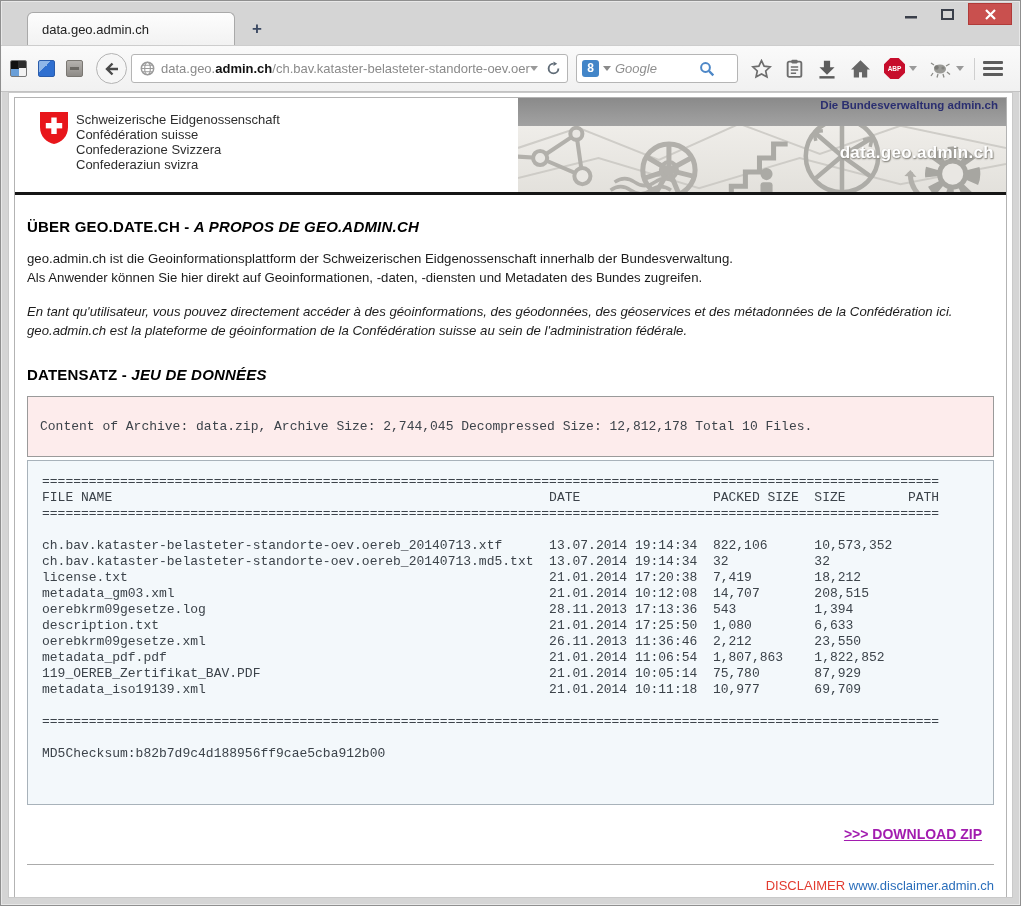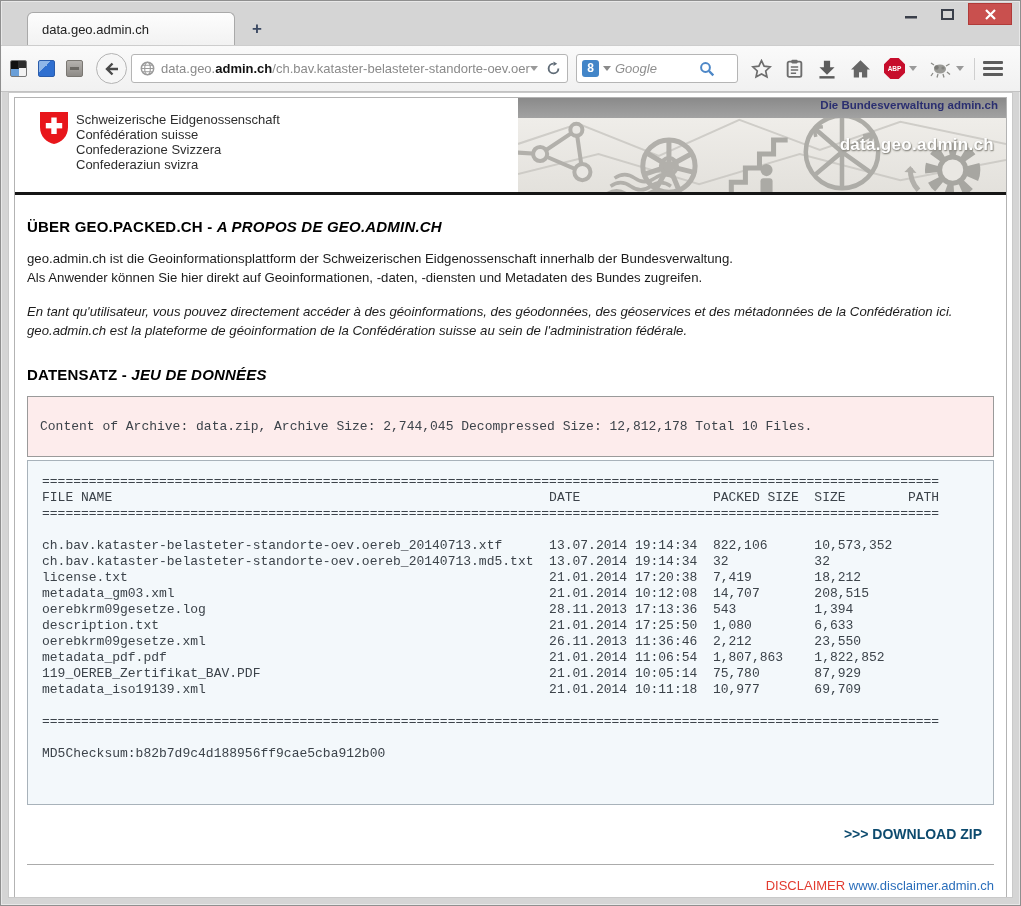--- a/index.html
+++ b/index.html
@@ -62,40 +62,40 @@
   
   .viewport { flex:1; margin:0 7px 7px; background:#fff; overflow:hidden; border:1px solid #c9c9c9; }
   .page { margin:4px 5px; border:1px solid #b3b3b3; min-height:782px; background:#fff; }
 
   
   .banner { display:flex; height:97px; border-bottom:3px solid #151515; }
   .banner-left { width:503px; position:relative; background:#fff; flex:none; }
   .shield { position:absolute; left:24px; top:13px; }
   .coat { position:absolute; left:61px; top:14px; font-size:13px; line-height:15px; color:#2e2e2e; }
   .banner-right { flex:1; display:flex; flex-direction:column; min-width:0; }
-  .admin-bar { height:20px; background:linear-gradient(#8a8a8a,#a2a2a2); color:#2b2f70;
+  .admin-bar { height:28px; background:linear-gradient(#8a8a8a,#a2a2a2); color:#2b2f70;
                font-size:11.5px; font-weight:bold; text-align:right; padding:0 8px; line-height:15px; }
   .banner-art { flex:1; position:relative; background:linear-gradient(#efede9,#e3e1dc); overflow:hidden; }
   .banner-art svg { position:absolute; inset:0; }
   .site-title { position:absolute; top:17px; right:12px; color:#fff; font-weight:bold; font-size:17px;
                 text-shadow:0 1px 2px #8d8b86, 1px 1px 1px #9a988f; letter-spacing:.3px; }
 
   
   .content { padding:10px 12px 0; }
   h1.sec { font-size:15px; color:#000; margin-top:13px; letter-spacing:.2px; }
   h1.sec .fr { font-style:italic; }
   .para { font-size:13.2px; color:#1c1c1c; line-height:1.42; margin-top:15px; }
   .para.fr { font-style:italic; margin-top:16px; }
   .pinkbox { margin-top:13px; background:#fdecec; border:1px solid #9a9a9a; padding:22px 12px;
              font-family:"Liberation Mono",monospace; font-size:13px; color:#3c434a; white-space:pre; }
   .listing { margin-top:3px; background:#f3f8fb; border:1px solid #a8b2ba; padding:13px 14px 42px;
              font-family:"Liberation Mono",monospace; font-size:13px; line-height:16px;
              color:#3c434a; white-space:pre; overflow:hidden; }
   .dl-row { text-align:right; padding:20px 12px 0; }
-  .dl-link { font-size:14px; font-weight:bold; color:#0c4a6e; cursor:pointer; }
+  .dl-link { font-size:14px; font-weight:bold; color:#a21caf; text-decoration:underline; cursor:pointer; }
   .footer-hr { border:none; border-top:1px solid #ababab; margin:21px 12px 0; }
   .f-line1 { text-align:right; padding:13px 12px 0; font-size:13px; color:#2a6ebb; }
   .f-line1 .it { font-style:italic; }
   .f-line2 { text-align:right; padding:13px 12px 16px; font-size:13px; }
   .f-line2 .red { color:#e23b30;text-align:center; }
   .f-line2 .blu { color:#2a6ebb; }
   a { cursor:pointer; }
 </style>
 </head>
 <body>
@@ -264,21 +264,21 @@
                 <path d="M398 76 a30 30 0 0 1 -8 -22" fill="none" stroke="#b2b0ab" stroke-width="5"></path>
                 <path d="M384 58 l6 -6 6 7 z" fill="#b2b0ab"></path>
               </g>
             </svg>
             <div class="site-title">data.geo.admin.ch</div>
           </div>
         </div>
       </div>
 
       <div class="content">
-        <h1 class="sec"><span>ÜBER GEO.PACKED.CH - </span><span class="fr">A PROPOS DE GEO.ADMIN.CH</span></h1>
+        <h1 class="sec"><span>ÜBER GEO.DATE.CH - </span><span class="fr">A PROPOS DE GEO.ADMIN.CH</span></h1>
 
         <div class="para">
           <div>geo.admin.ch ist die Geoinformationsplattform der Schweizerischen Eidgenossenschaft innerhalb der Bundesverwaltung.</div>
           <div>Als Anwender können Sie hier direkt auf Geoinformationen, -daten, -diensten und Metadaten des Bundes zugreifen.</div>
         </div>
         <div class="para fr">
           <div>En tant qu'utilisateur, vous pouvez directement accéder à des géoinformations, des géodonnées, des géoservices et des métadonnées de la Confédération ici.</div>
           <div>geo.admin.ch est la plateforme de géoinformation de la Confédération suisse au sein de l'administration fédérale.</div>
         </div>
 

